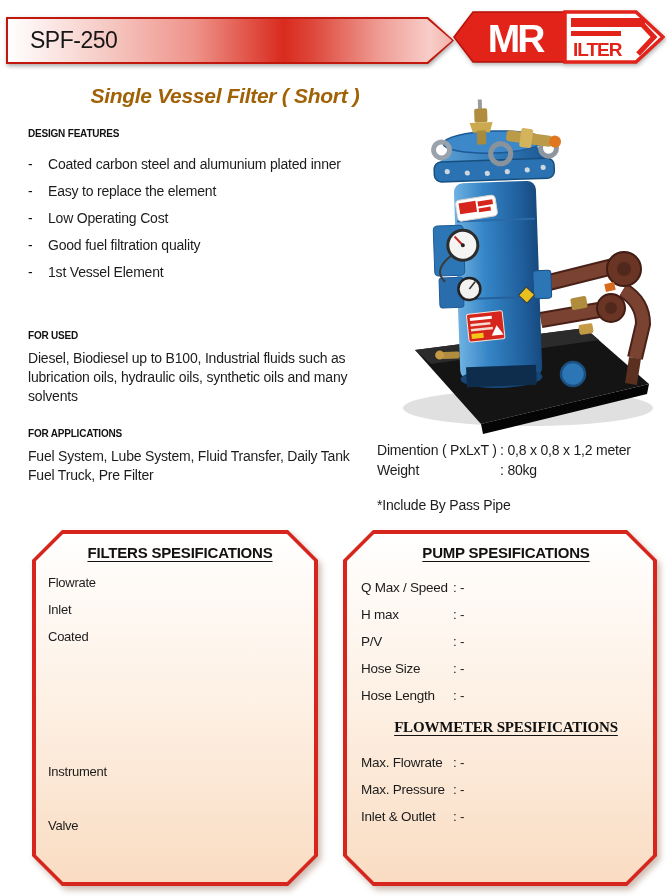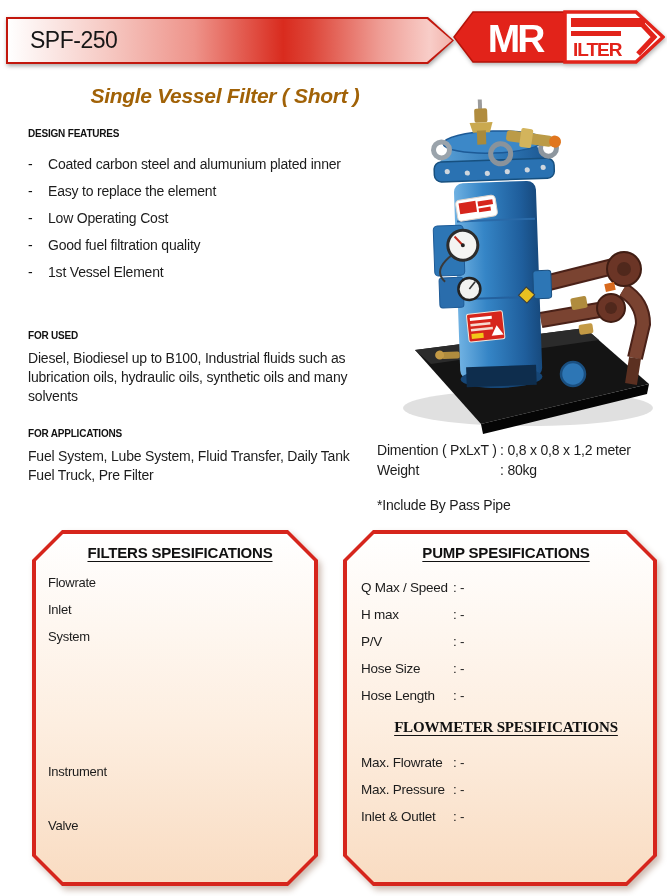--- a/index.html
+++ b/index.html
@@ -270,21 +270,21 @@
             </span>
           </div>
           <div class="spec-row">
             <span class="spec-label">Inlet</span>
             <span class="spec-lines">
 
             <span class="spec-line"></span>
             </span>
           </div>
           <div class="spec-row">
-            <span class="spec-label">System</span>
+            <span class="spec-label">Coated</span>
             <span class="spec-lines">
 
             <span class="spec-line"></span>
             </span>
           </div>
           <div class="spec-row">
             <span class="spec-lines">
 
             <span class="spec-line"></span>
               <span class="spec-line"></span>

